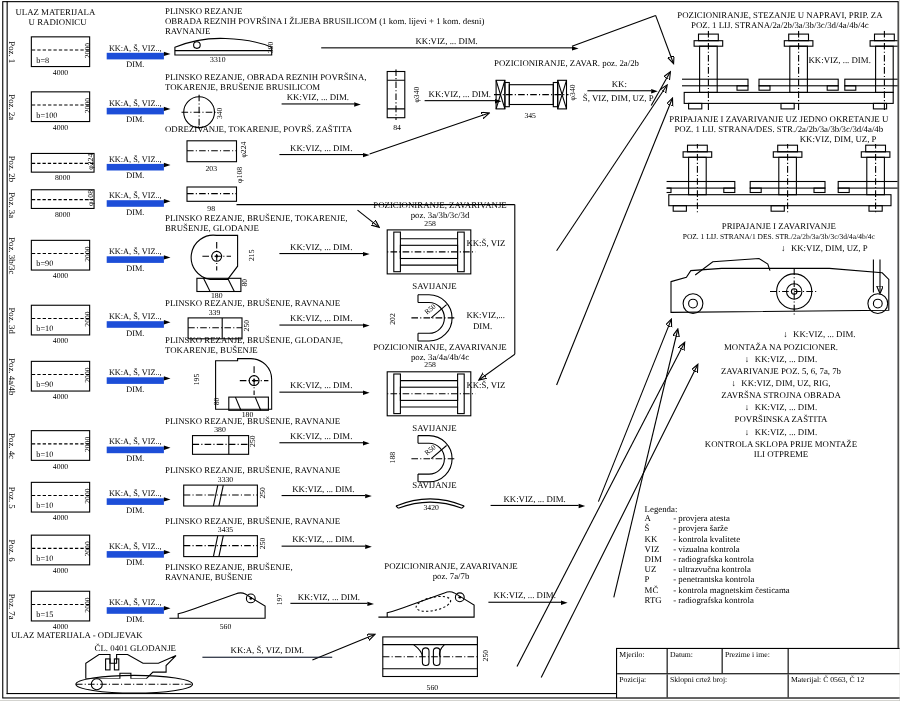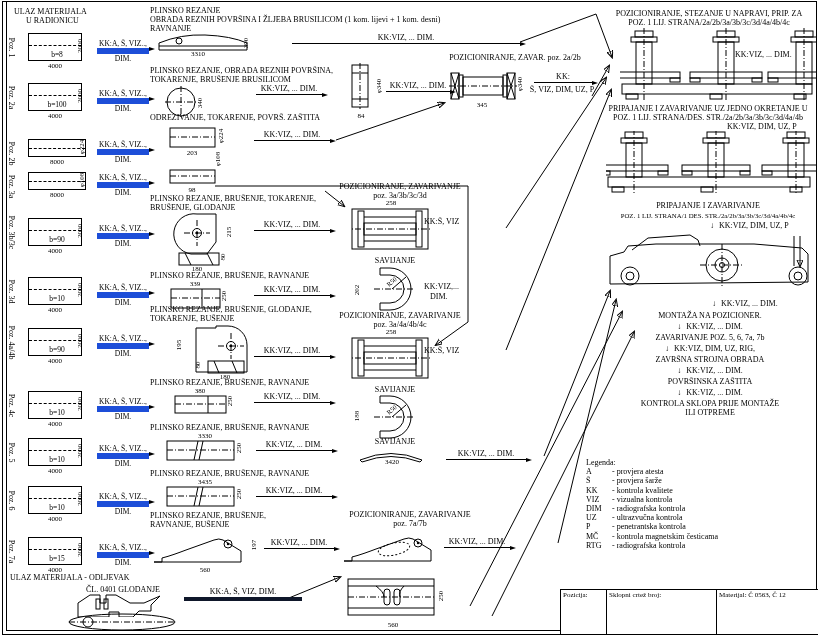--- a/index.html
+++ b/index.html
@@ -8,26 +8,26 @@
 .fr1{position:absolute;left:2px;top:1px;right:1px;bottom:2px;border:1px solid #000}
 .fr2{position:absolute;left:6px;top:1px;right:1px;bottom:6px;border-left:1px solid #000;border-bottom:1px solid #000}
 .t{position:absolute;font-size:8px;line-height:9px;white-space:nowrap}
 .c{text-align:center}
 .b9{font-size:6.8px}
 .vd{position:absolute;font-size:7px;line-height:8px;white-space:nowrap;transform:rotate(-90deg);transform-origin:center}
 .hd{position:absolute;font-size:7px;line-height:8px;text-align:center;white-space:nowrap}
 .poz{position:absolute;width:36px;text-align:center;font-size:8px;line-height:9px;transform:rotate(90deg);transform-origin:center;white-space:nowrap}
 .plate{position:absolute;border:1px solid #000}
 .plate .mid{position:absolute;left:0;right:0;top:42%;border-top:1px dashed #000}
-.plate .bv{position:absolute;left:4px;right:0;bottom:1px;text-align:center;font-size:7.5px;line-height:8px}
+.plate .bv{position:absolute;left:4px;right:0;bottom:1px;font-size:7.5px;line-height:8px}
 .kkin{position:absolute;width:58px;display:flex;flex-direction:column;align-items:center;font-size:7.5px;line-height:9px;text-align:center}
 .u{position:relative;border-bottom:6px solid #1d4ed8;padding:0 2px}
 .u::after,.kk::after{content:"";position:absolute;right:-6px;bottom:-3px;border-left:6px solid #000;border-top:2.5px solid transparent;border-bottom:2.5px solid transparent}
 .kk{position:absolute;text-align:center;font-size:8px;line-height:10px;border-bottom:1px solid #000;white-space:nowrap}
-.kku{position:absolute;text-align:center;font-size:8px;line-height:10px;border-bottom:4px solid #0f172a;white-space:nowrap}
+.kku{position:absolute;text-align:center;font-size:8px;line-height:10px;border-bottom:1px solid #0f172a;white-space:nowrap}
 .kp{position:absolute;font-size:8px;line-height:9px;white-space:nowrap}
 .r50{position:absolute;font-size:6.5px;transform:rotate(-40deg);white-space:nowrap}
 svg.sk{position:absolute}
 .sk path,.sk rect,.sk line,.sk circle,.sk ellipse,.sk polyline,.sk polygon{stroke:#000;fill:none;stroke-width:1}
 .sk .f{fill:#000;stroke:none}
 .clipped{overflow:hidden}
 .flw{position:absolute;left:600px;width:220px;text-align:center;font-size:8px;line-height:9px;white-space:nowrap}
 .fa{margin-right:5px}
 .lg{position:absolute;font-size:8px;line-height:9.2px}
 .lg-r{display:flex}
@@ -598,19 +598,25 @@
         <span>- kontrola magnetskim česticama</span>
       </div>
 <div class="lg-r">
         <span class="lg-a">RTG</span>
         <span>- radiografska kontrola</span>
       </div>
 </div>
 
 <div class="tb" style="left:560px;top:589px;width:260px;height:46px">
   <div class="tb-r">
+    <div class="tb-c" style="width:46px"><span>Mjerilo:</span></div>
+    <div class="tb-c" style="width:50px"><span>Datum:</span></div>
+    <div class="tb-c" style="width:60px"><span>Prezime i ime:</span></div>
+    <div class="tb-c" style="flex:1"></div>
+  </div>
+  <div class="tb-r">
     <div class="tb-c" style="width:46px"><span>Pozicija:</span></div>
     <div class="tb-c" style="width:110px"><span>Sklopni crtež broj:</span></div>
     <div class="tb-c" style="flex:1"><span>Materijal:</span> <span>Č 0563, Č 12</span></div>
   </div>
 </div>
 
 </div>
 
 </body></html>

